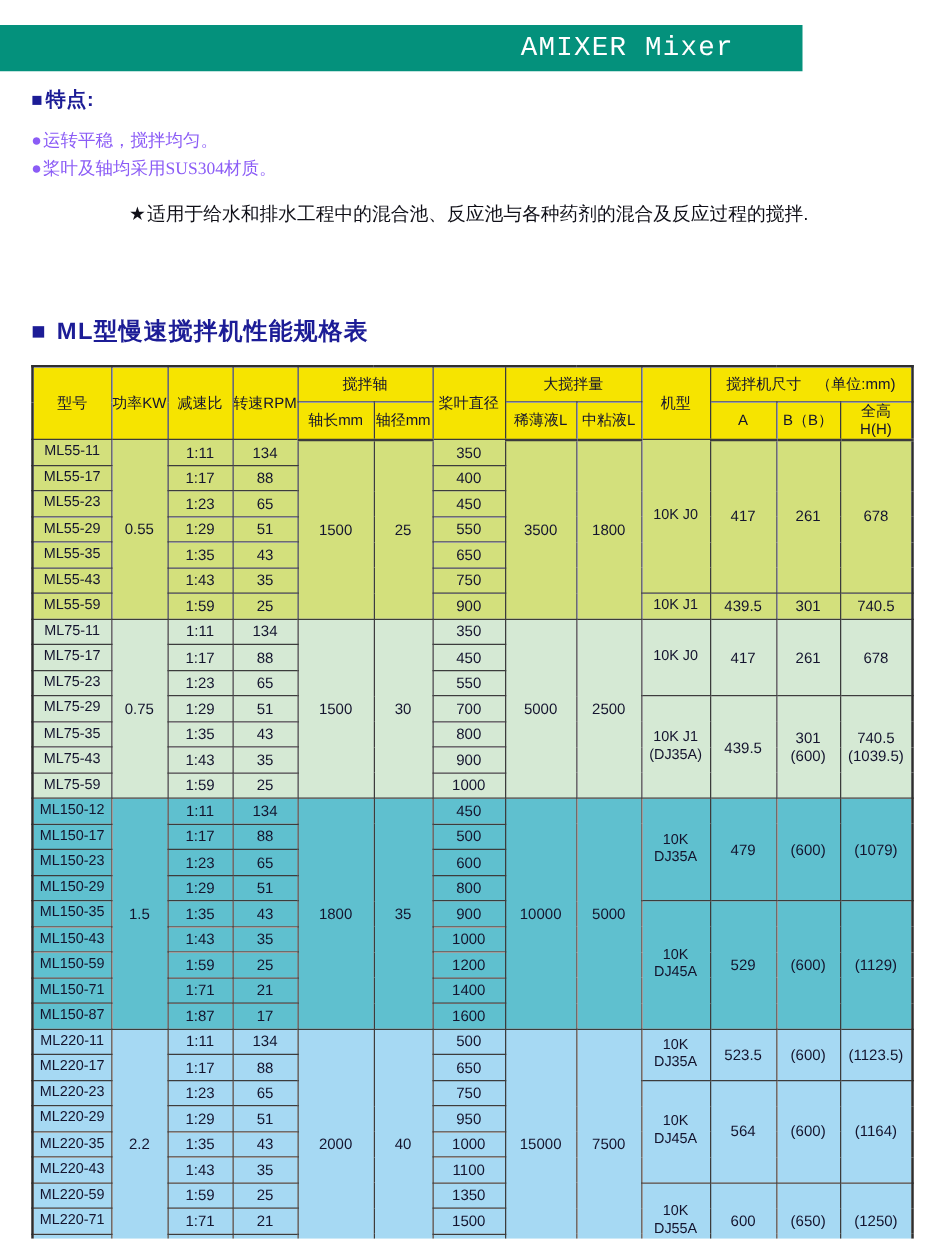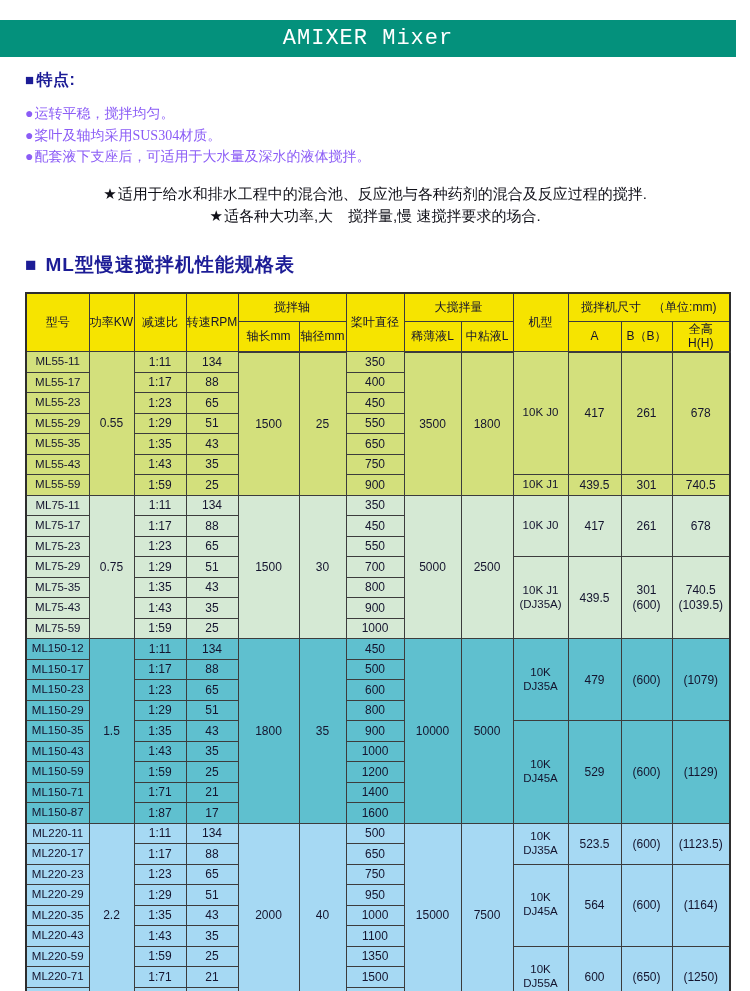--- a/index.html
+++ b/index.html
@@ -2,23 +2,23 @@
 <html style="--brand-bar: #04917c; --header-yellow: #f6e400; --navy: #1c1c96; --group-ml55: #d3e07c; --group-ml75: #d5e9d4; --group-ml150: #5fc0cf; --group-ml220: #a6d9f3; --border: #3c3c3c;"><head>
 <meta charset="utf-8">
 <style>
   html,body{margin:0;padding:0;background:#ffffff;}
   .page{
     position:relative;width:750px;height:991px;background:#ffffff;overflow:hidden;
     font-family:"Liberation Sans",sans-serif;color:#14142e;
   }
   
   .brand-bar{
-    position:absolute;top:20px;left:0;width:736px;height:37px;
+    position:absolute;top:20px;left:0;width:642px;height:37px;
     background:var(--brand-bar,#04917c);
-    box-sizing:border-box;text-align:center;
+    box-sizing:border-box;text-align:right;padding-right:55px;
   }
   .brand-bar span{
     font-family:"Liberation Mono",monospace;color:#ffffff;font-size:22px;
     line-height:37px;letter-spacing:1px;
   }
   
   .features{position:absolute;top:70px;left:25px;width:700px;}
   .features h2{
     margin:0;font-size:16px;font-weight:bold;color:var(--navy,#1c1c96);
     letter-spacing:.5px;
@@ -67,25 +67,23 @@
 
   <header class="brand-bar">
     <span>AMIXER Mixer</span>
   </header>
 
   <section class="features">
     <h2><span class="sq">■</span><span>特点:</span></h2>
     <ul class="feature-list" id="feature-list">
         <li><span class="marker">●</span><span>运转平稳，搅拌均匀。</span></li>
         <li><span class="marker">●</span><span>桨叶及轴均采用SUS304材质。</span></li>
-        <li><span class="marker">●</span><span>配套液下支座后，可适用于大水量及深水的液体搅拌。</span></li>
       </ul>
     <ul class="note-list" id="note-list">
         <li><span class="marker">★</span><span>适用于给水和排水工程中的混合池、反应池与各种药剂的混合及反应过程的搅拌.</span></li>
-        <li><span class="marker">★</span><span>适各种大功率,大　搅拌量,慢 速搅拌要求的场合.</span></li>
       </ul>
   </section>
 
   <h3 class="table-title"><span class="sq">■</span><span>ML型慢速搅拌机性能规格表</span></h3>
 
   <table class="spec" id="spec-table">
       <colgroup>
         <col style="width: 63px;">
         <col style="width: 45px;">
         <col style="width: 52px;">

